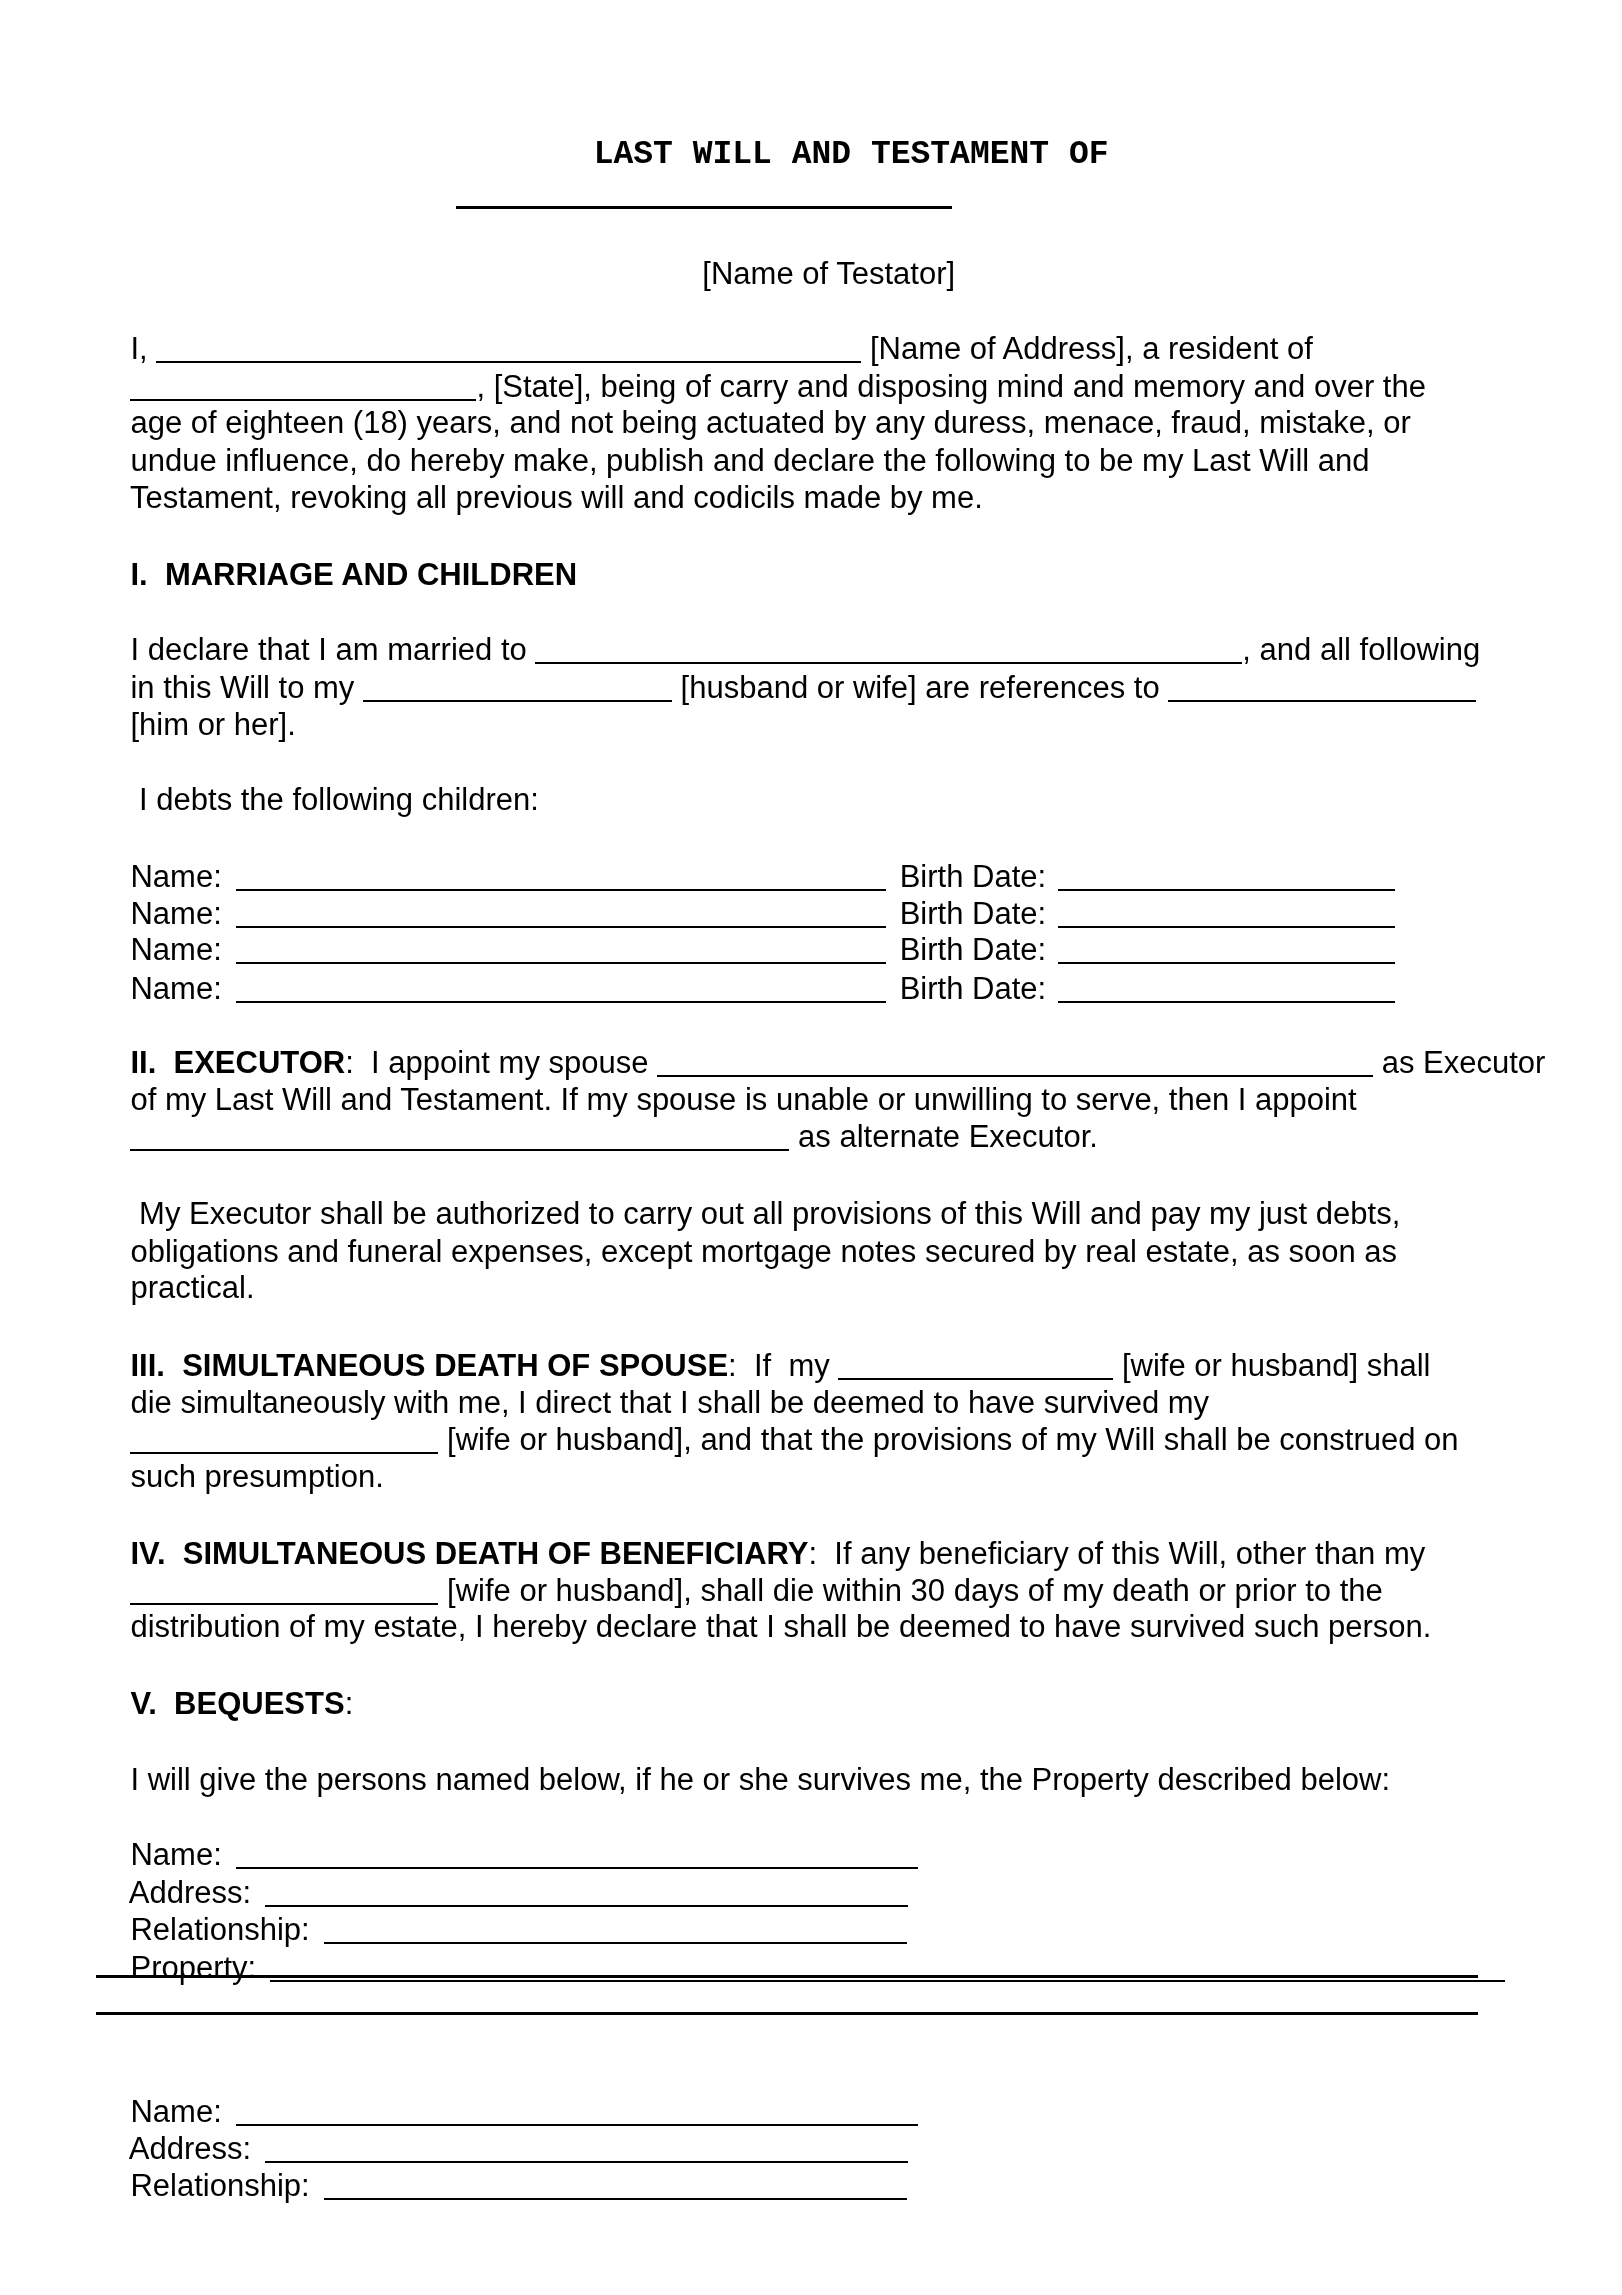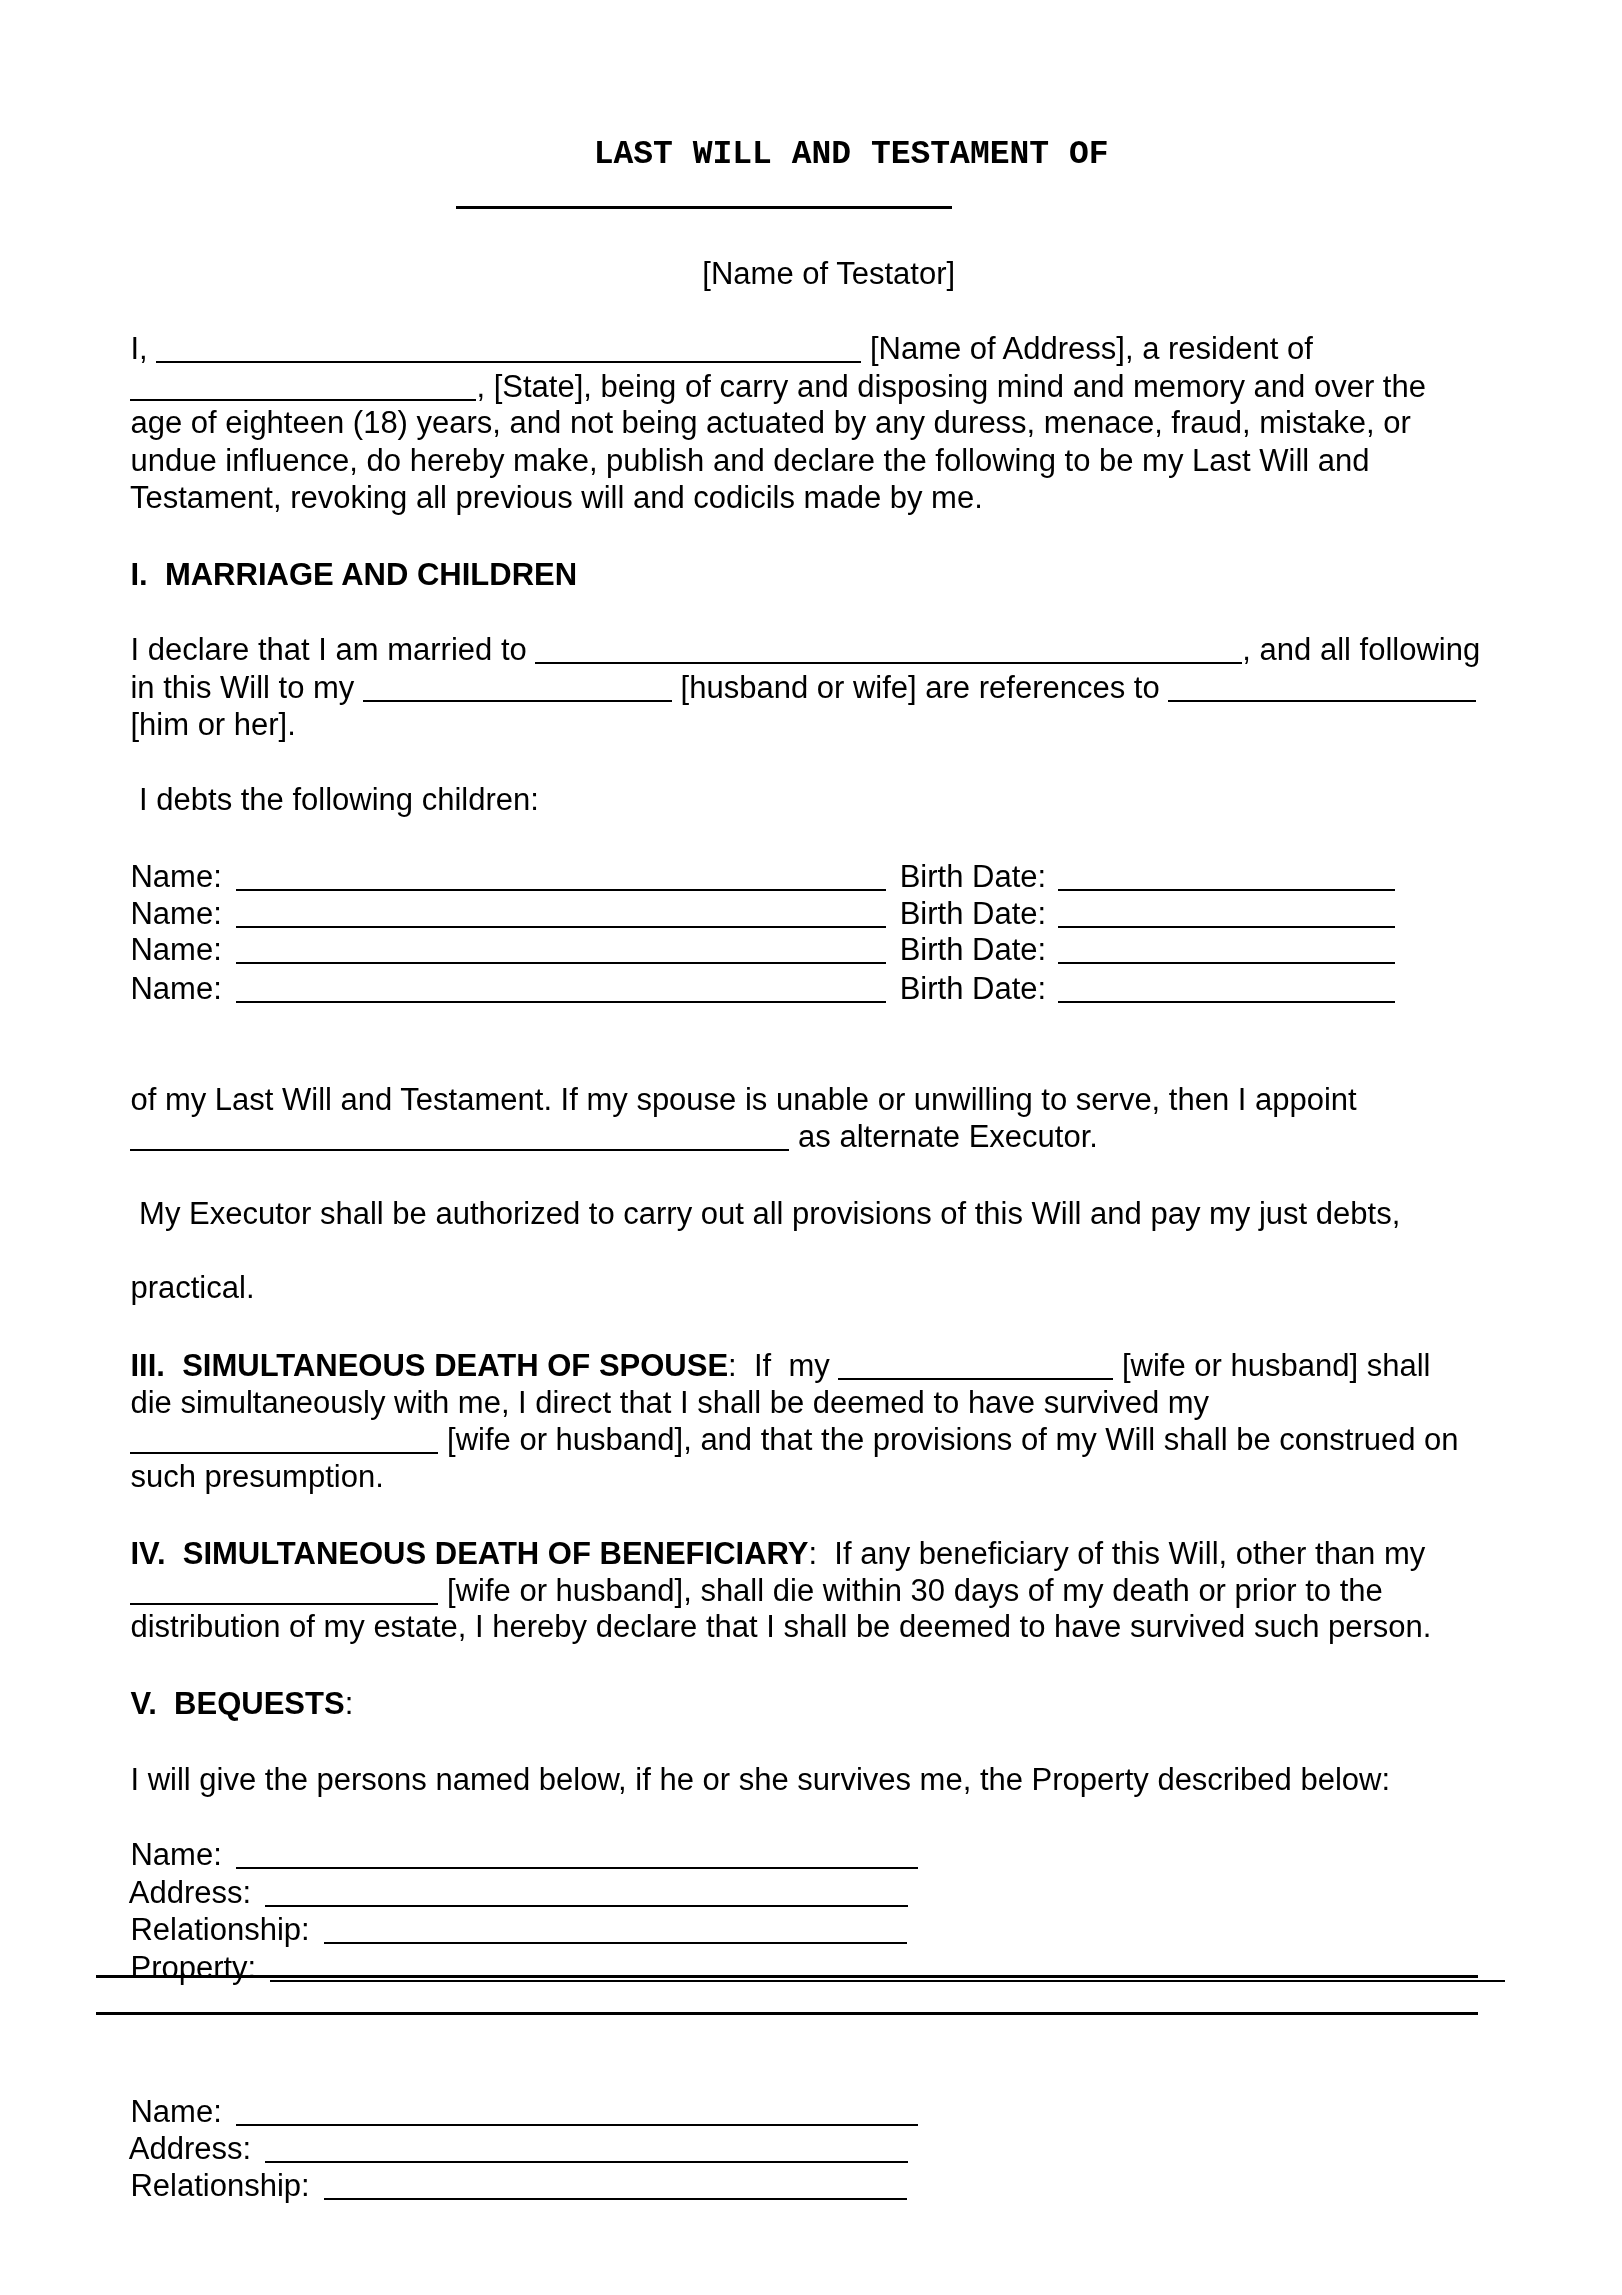--- a/index.html
+++ b/index.html
@@ -88,29 +88,35 @@
   <div class="line" style="top:858px">
     <span class="t">Name: </span><span class="u" style="width:650px;margin-left:5.5px"></span><span class="t" style="margin-left:13.8px">Birth Date: </span><span class="u" style="width:337px;margin-left:3.7px"></span>
   </div>
   <div class="line" style="top:894px">
     <span class="t">Name: </span><span class="u" style="width:650px;margin-left:5.5px"></span><span class="t" style="margin-left:13.8px">Birth Date: </span><span class="u" style="width:337px;margin-left:3.7px"></span>
   </div>
   <div class="line" style="top:933px">
     <span class="t">Name: </span><span class="u" style="width:650px;margin-left:5.5px"></span><span class="t" style="margin-left:13.8px">Birth Date: </span><span class="u" style="width:337px;margin-left:3.7px"></span>
   </div>
 
+  <div class="line" style="top:1007px">
+    <span class="t b">II.  EXECUTOR</span><span class="t">:  I appoint my spouse </span><span class="u" style="width:716px"></span><span class="t"> as Executor</span>
+  </div>
   <div class="line" style="top:1044px">
     <span class="t">of my Last Will and Testament. If my spouse is unable or unwilling to serve, then I appoint</span>
   </div>
   <div class="line" style="top:1081px">
     <span class="u" style="width:659px"></span><span class="t"> as alternate Executor.</span>
   </div>
 
   <div class="line" style="top:1158px">
     <span class="t"> My Executor shall be authorized to carry out all provisions of this Will and pay my just debts,</span>
+  </div>
+  <div class="line" style="top:1196px">
+    <span class="t">obligations and funeral expenses, except mortgage notes secured by real estate, as soon as</span>
   </div>
   <div class="line" style="top:1232px">
     <span class="t">practical.</span>
   </div>
 
   <div class="line" style="top:1310px">
     <span class="t b">III.  SIMULTANEOUS DEATH OF SPOUSE</span><span class="t">:  If  my </span><span class="u" style="width:275px"></span><span class="t"> [wife or husband] shall</span>
   </div>
   <div class="line" style="top:1347px">
     <span class="t">die simultaneously with me, I direct that I shall be deemed to have survived my</span>

